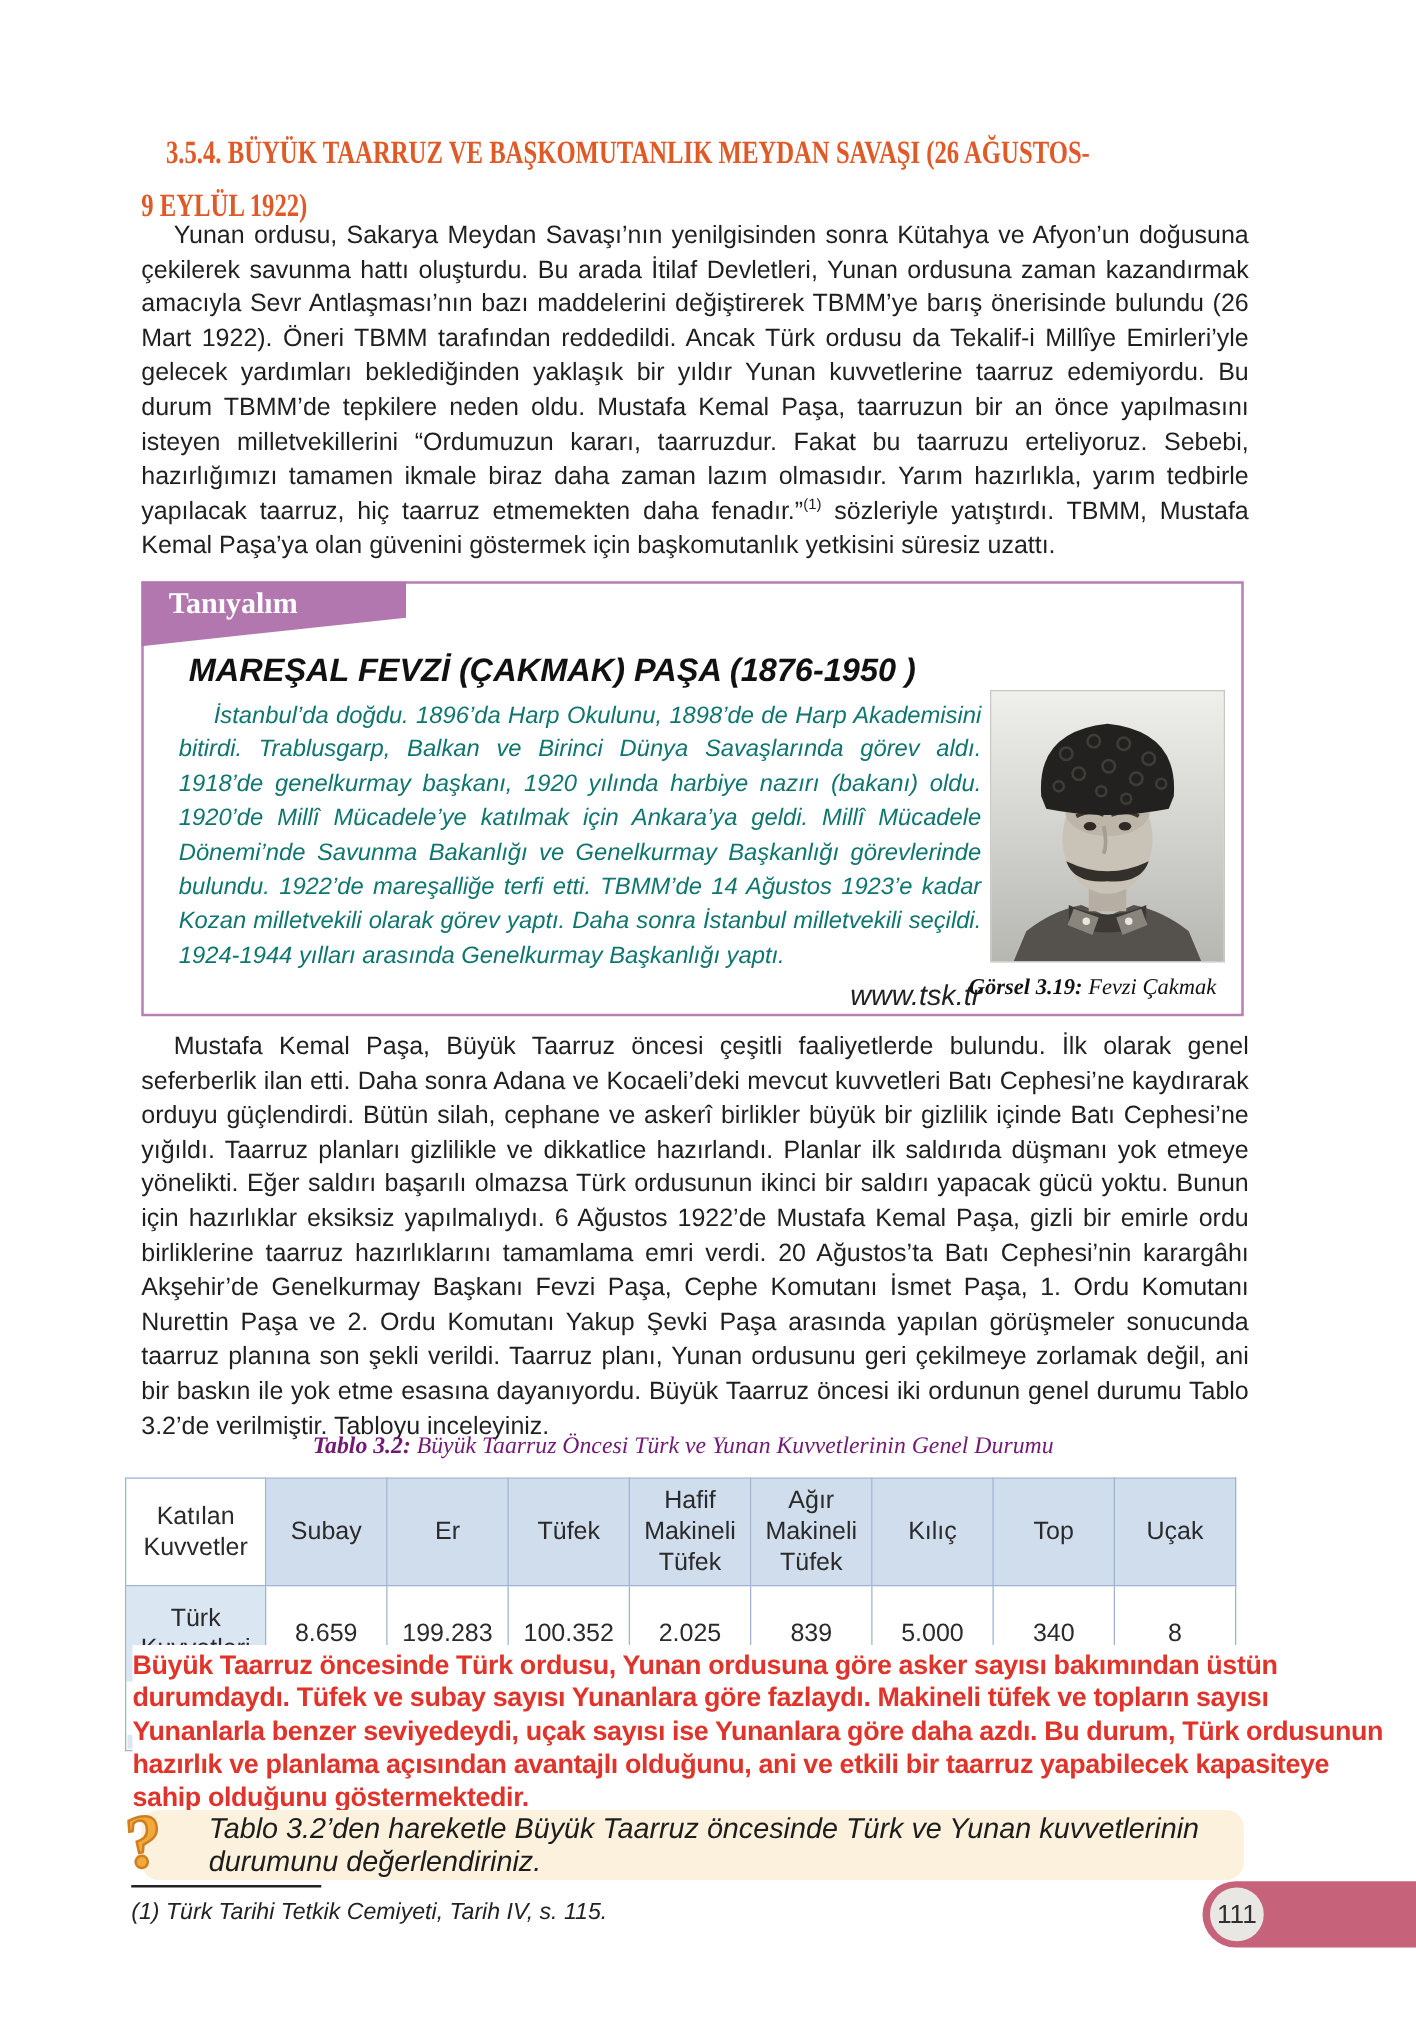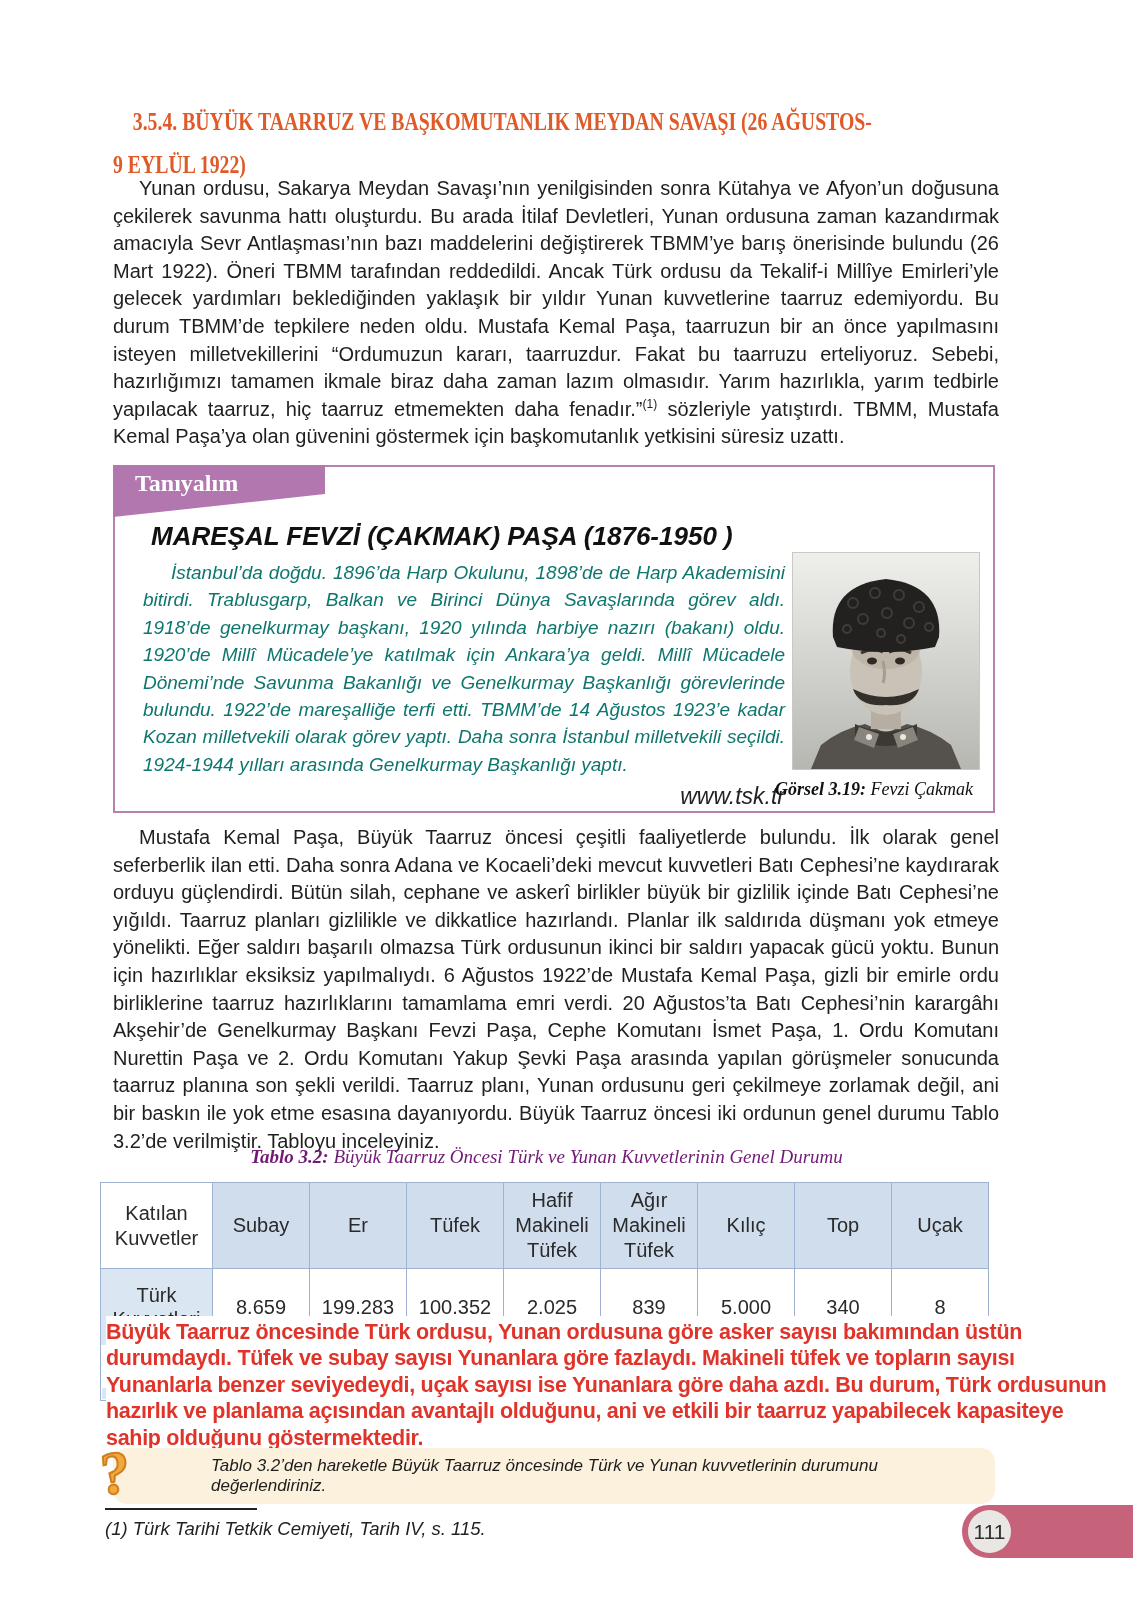--- a/index.html
+++ b/index.html
@@ -61,21 +61,21 @@
 
   
   .red-overlay{position:absolute;top:1316px;left:106px;width:1000px;height:132px;
                background:#ffffff;padding-top:3px;}
   .red-overlay .rline{white-space:nowrap;font-weight:bold;font-size:21.5px;line-height:26.4px;
                       letter-spacing:-0.3px;color:#e0332a;}
 
   
   .q-box{position:absolute;top:1448px;left:113px;width:882px;height:56px;background:#fcf1dc;
          border-radius:14px;display:flex;align-items:center;padding:0 18px 0 54px;box-sizing:border-box;}
-  .q-text{font-style:italic;font-size:17px;color:#1d1d1d;margin-left:44px;}
+  .q-text{font-style:italic;font-size:23px;color:#1d1d1d;}
   .q-icon{position:absolute;top:1440px;left:96px;width:46px;height:68px;}
 
   
   .foot-rule{position:absolute;top:1508px;left:105px;width:152px;height:0;border-top:2px solid #222;}
   .footnote{position:absolute;top:1518px;left:105px;font-style:italic;font-size:18.5px;color:#222;}
   .page-badge{position:absolute;top:1505px;right:0;width:183px;height:53px;background:#c7627b;
               border-radius:27px 0 0 27px;}
   .page-circle{position:absolute;top:5px;left:6px;width:43px;height:43px;border-radius:50%;
                background:#e9e7e4;display:flex;align-items:center;justify-content:center;
                font-size:21px;color:#2f2f2f;}

